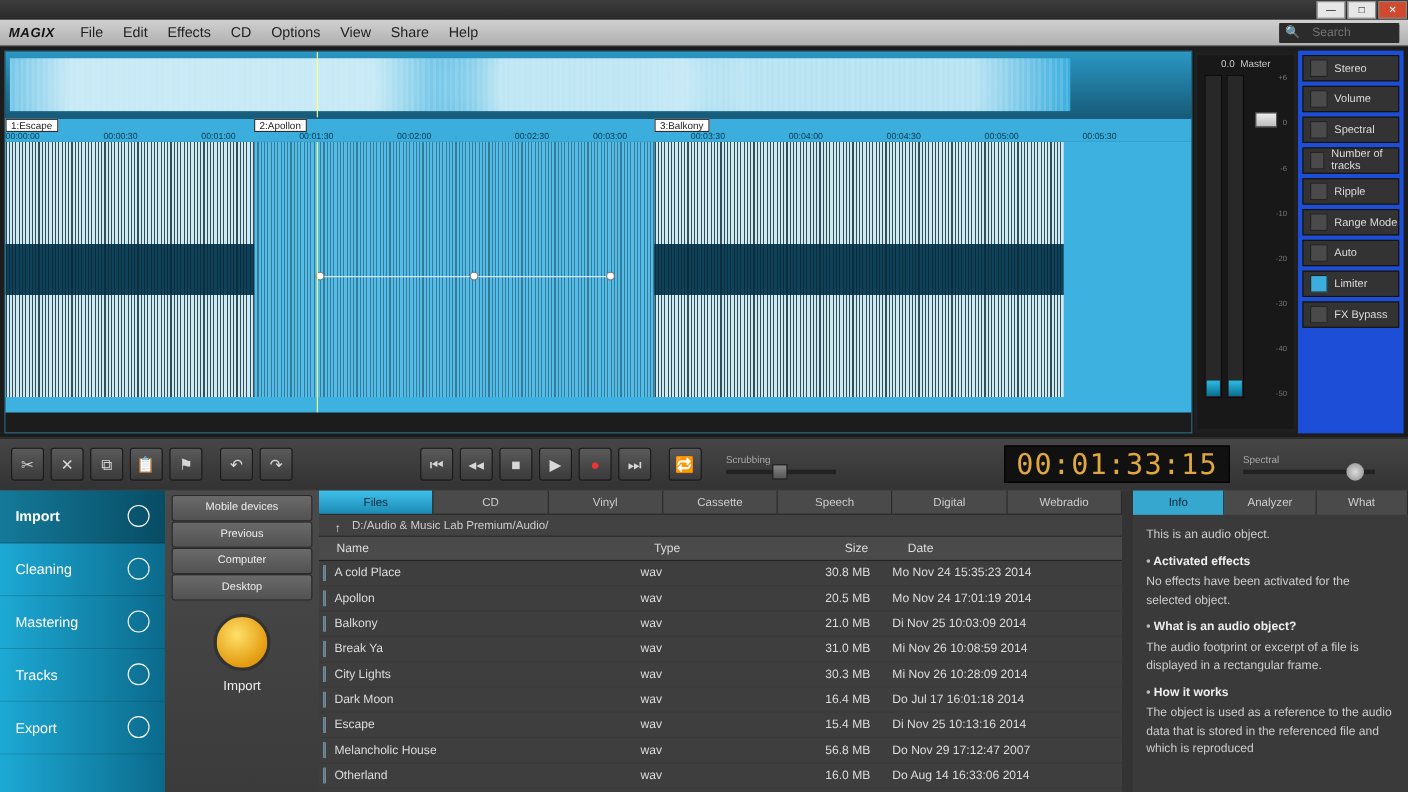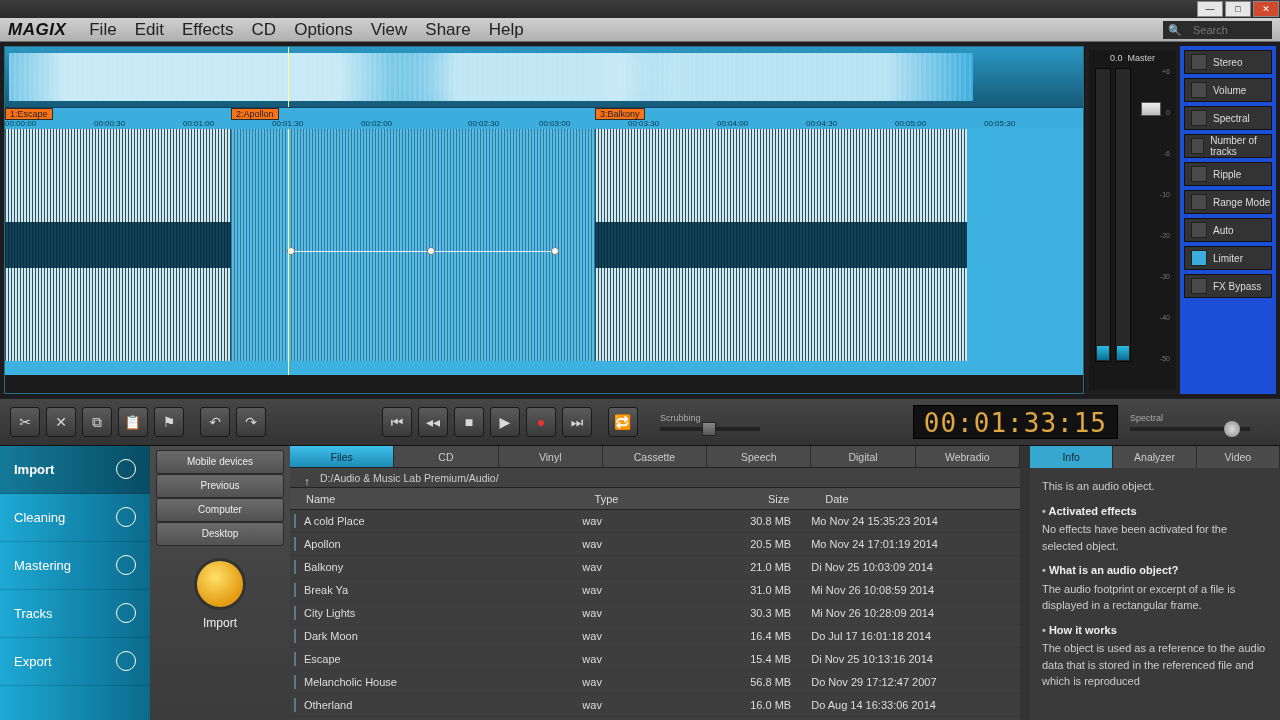--- a/index.html
+++ b/index.html
@@ -1,32 +1,32 @@
 <!DOCTYPE html>
 <html><head>
 <meta charset="utf-8">
 <style>
 *{margin:0;padding:0;box-sizing:border-box;font-family:"Segoe UI",Arial,sans-serif;-webkit-font-smoothing:antialiased}
 html,body{width:1280px;height:720px;background:#8a8a8a;overflow:hidden}
 .titlebar{height:18px;background:linear-gradient(#3d3d3d,#2a2a2a);display:flex;justify-content:flex-end;align-items:center}
 .winbtn{width:26px;height:16px;margin:0 1px;background:#e6e6e6;border:1px solid #888;font-size:9px;line-height:14px;text-align:center;cursor:pointer}
 .winbtn.close{background:#d04a2f;color:#fff}
 .menubar{height:24px;background:linear-gradient(#d0d0d0,#b0b0b0);display:flex;align-items:center;padding:0 8px;border-bottom:1px solid #6a6a6a}
-.logo{font-weight:bold;font-style:italic;font-size:17px;letter-spacing:.5px;margin-right:14px;color:#111}
-.menuitem{font-size:17px;padding:2px 9px;color:#222;cursor:pointer}
+.logo{font-weight:bold;font-style:italic;font-size:12px;letter-spacing:.5px;margin-right:14px;color:#111}
+.menuitem{font-size:13px;padding:2px 9px;color:#222;cursor:pointer}
 .searchwrap{margin-left:auto;display:flex;align-items:center;background:#2b2b2b;border-radius:2px;height:18px}
 .searchbtn{width:24px;height:18px;background:#2b2b2b;color:#ddd;text-align:center;font-size:11px;line-height:18px}
 .searchin{background:#2b2b2b;border:0;color:#bbb;font-size:11px;width:85px;padding-left:6px;height:18px;outline:none}
 .workarea{display:flex;height:356px;background:#1c1c1c;padding:4px}
 .wavewrap{position:relative;flex:1;border:1px solid #2a6e86}
 .overview{height:60px;background:linear-gradient(#2b97c3,#165a78);position:relative;overflow:hidden}
 .ovwave{position:absolute;top:6px;bottom:6px;left:4px;right:110px;background:repeating-linear-gradient(90deg,rgba(255,255,255,.12)0 2px,transparent 2px 5px),#3caede}
 .ovwave::before{content:"";position:absolute;inset:0;background:radial-gradient(circle at 20% 50%,rgba(215,240,248,.9)0 18%,transparent 30%),radial-gradient(circle at 55% 50%,rgba(215,240,248,.85)0 16%,transparent 28%),radial-gradient(circle at 80% 50%,rgba(215,240,248,.8)0 14%,transparent 25%)}
 .ruler{height:22px;background:#3caede;position:relative;font-size:9px;color:#022d3c;border-top:1px solid #146}
-.tracktag{position:absolute;top:0;height:12px;background:#f97316;border:1px solid #2c2c2c;font-size:9px;padding:0 4px;color:#222;line-height:10px}
+.tracktag{position:absolute;top:0;height:12px;background:#ffffff;border:1px solid #2c2c2c;font-size:9px;padding:0 4px;color:#222;line-height:10px}
 .timelbl{position:absolute;top:11px;font-size:8px;color:#02364a}
 .track{position:relative;height:246px;background:#3db2e0;overflow:hidden}
 .clip{position:absolute;top:0;bottom:14px;background:linear-gradient(#cfe9f1 0%,#cfe9f1 40%,#0f4159 40%,#0f4159 60%,#cfe9f1 60%)}
 .clip.sel{background:#55bce7}
 .clip .peaks{position:absolute;inset:0;background:repeating-linear-gradient(90deg,rgba(10,40,55,.8)0 1px,transparent 1px 3px)}
 .clip.sel .peaks{opacity:.55}
 .env{position:absolute;height:1px;background:rgba(255,255,255,.85)}
 .envpt{position:absolute;width:8px;height:8px;border:1px solid #777;background:#fff;border-radius:50%;transform:translate(-50%,-50%)}
 .sidepanel{width:96px;background:#1f1f1f;display:flex;flex-direction:column;border-left:1px solid #111}
 .meter{flex:1;position:relative;background:#181818;margin:4px}
@@ -313,21 +313,21 @@
           <div class="c-size">16.0 MB</div>
           <div class="c-date">Do Aug 14 16:33:06 2014</div>
         </div>
       </div>
   </div>
   <div class="scrollb"></div>
   <div class="infopanel">
     <div class="itabs" id="itabs">
         <div class="itab sel">Info</div>
         <div class="itab">Analyzer</div>
-        <div class="itab">Video</div>
+        <div class="itab">What</div>
       </div>
     <div class="infobody">
       <div>This is an audio object.</div>
       <div class="bullet">Activated effects</div>
       <div>No effects have been activated for the selected object.</div>
       <div class="bullet">What is an audio object?</div>
       <div>The audio footprint or excerpt of a file is displayed in a rectangular frame.</div>
       <div class="bullet">How it works</div>
       <div>The object is used as a reference to the audio data that is stored in the referenced file and which is reproduced</div>
     </div>

